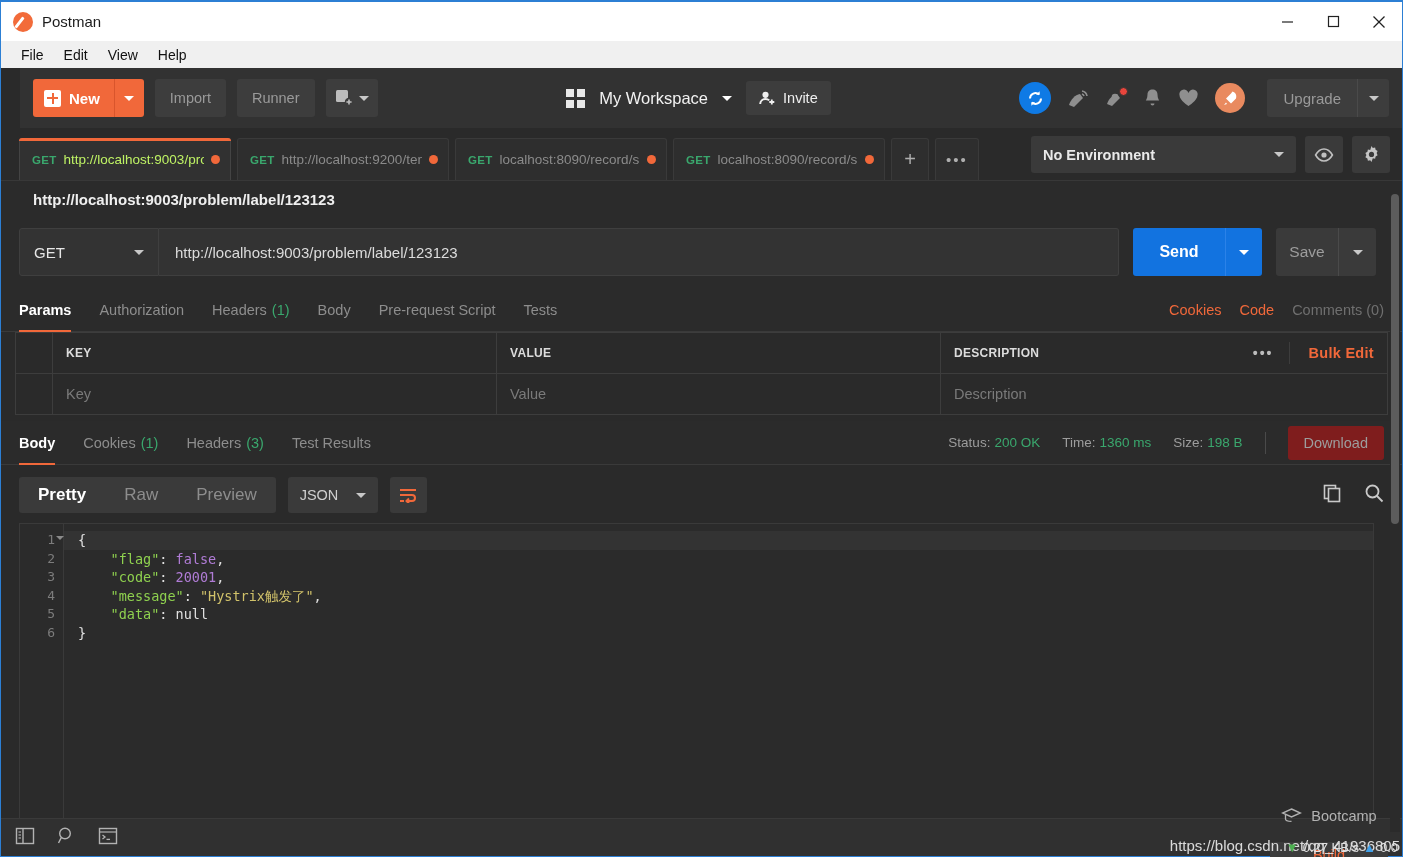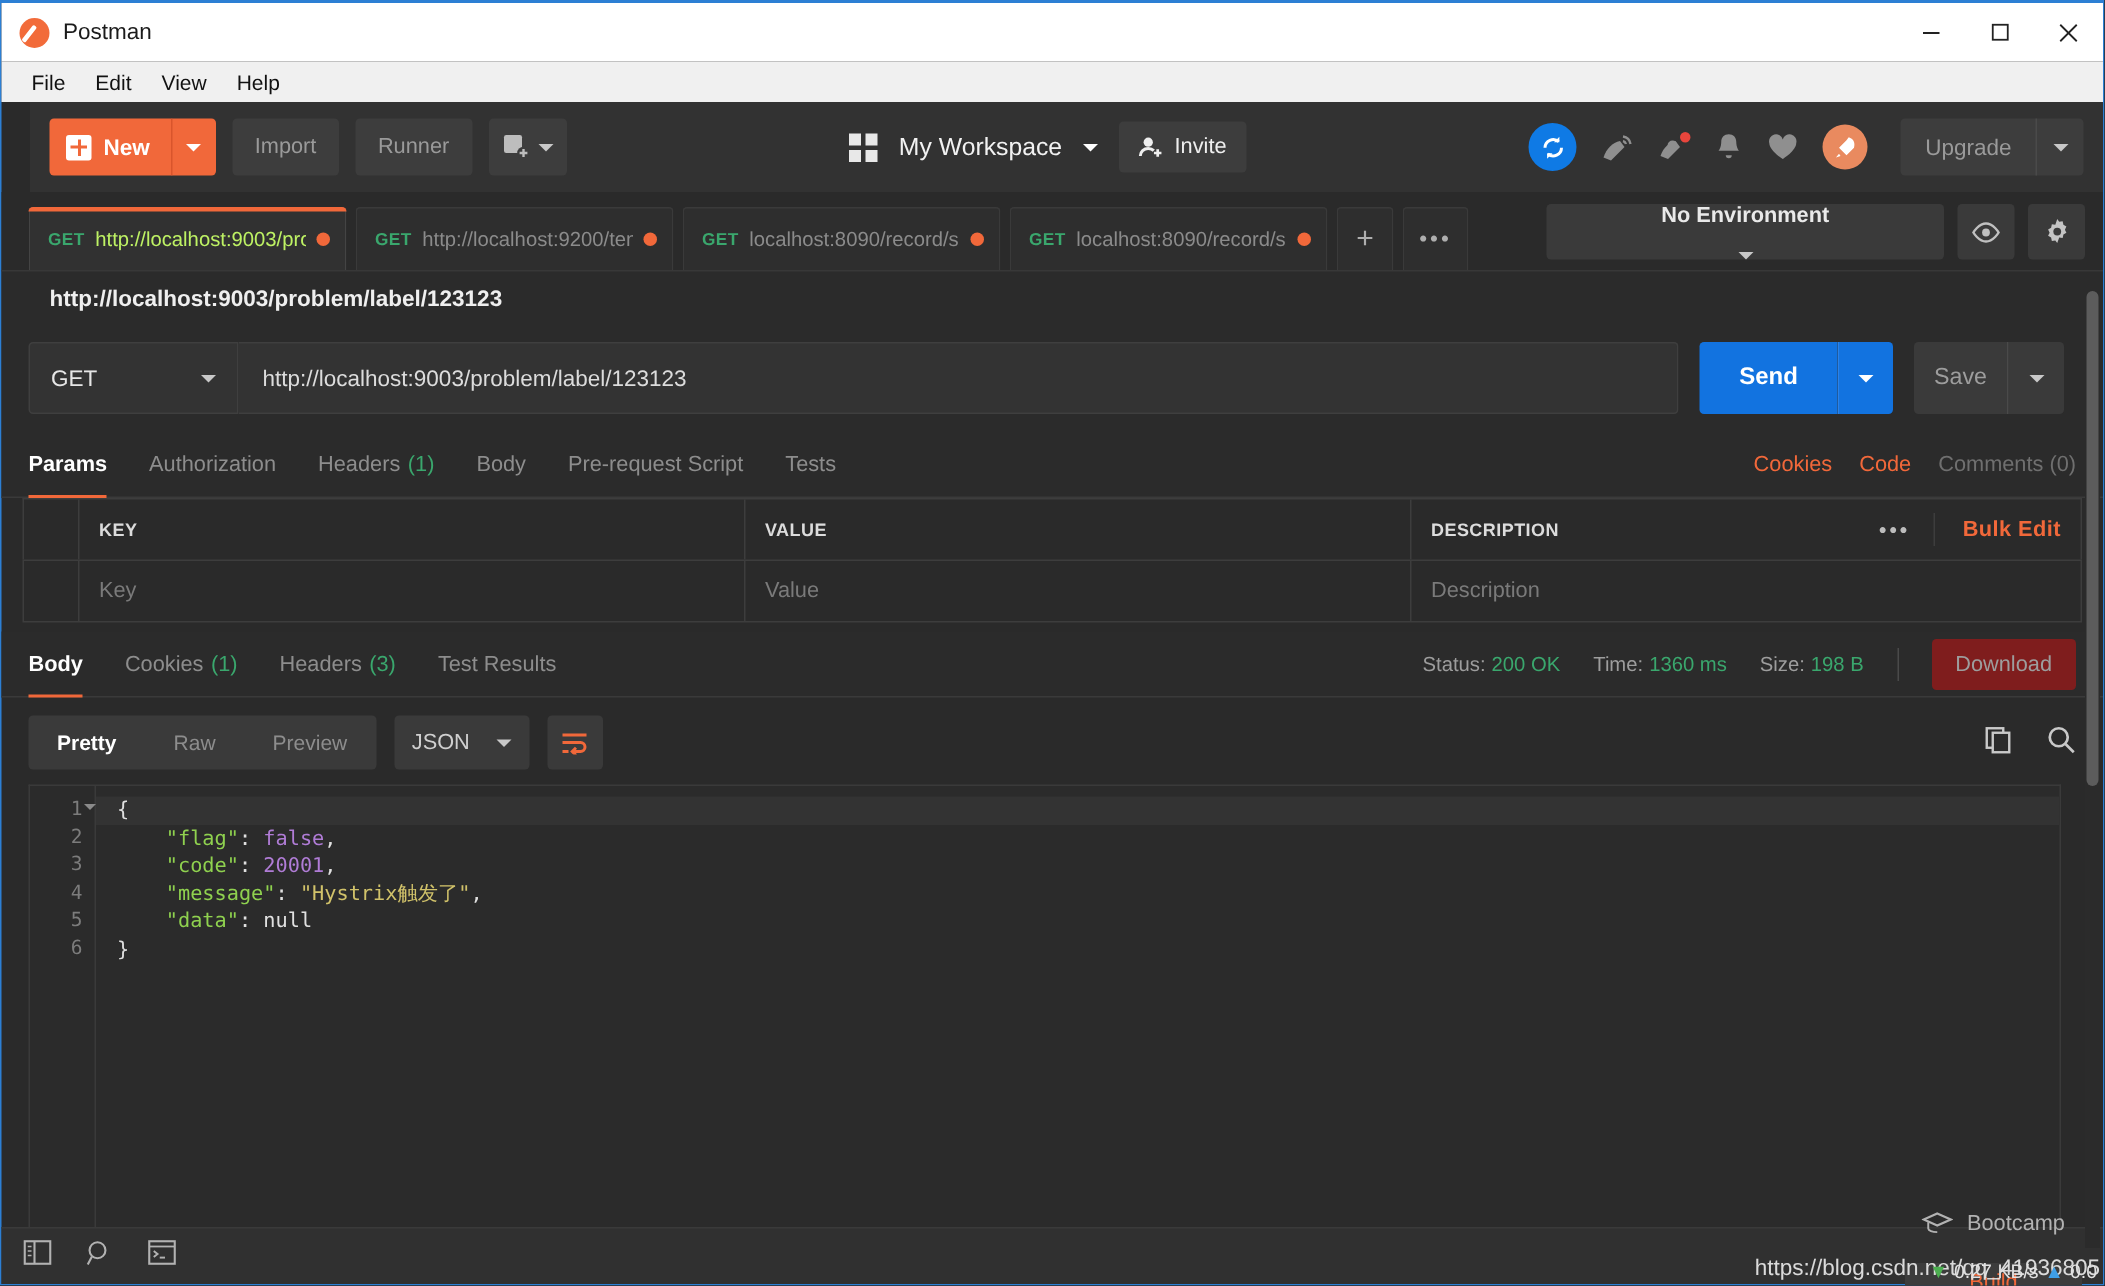--- a/index.html
+++ b/index.html
@@ -163,21 +163,21 @@
     border-radius:3px 3px 0 0;
   }
   .tabmore { width:44px; font-size:15px; letter-spacing:2px; }
   .env-area {
     position:absolute; right:12px; top:8px;
     display:flex; align-items:center; gap:9px;
   }
   .env-select {
     width:265px; height:37px; background:#3a3a3a; border-radius:3px;
     display:flex; align-items:center; justify-content:space-between;
-    padding:0 12px; color:#e9e9e9; font-size:14.5px; font-weight:600;flex-direction:column;
+    padding:0 12px; color:#e9e9e9; font-size:14.5px; font-weight:600;
   }
   .env-icon-btn {
     width:38px;height:37px;background:#3a3a3a;border-radius:3px;
     display:flex;align-items:center;justify-content:center;color:#b9b9b9;
   }
 
   
   .req-title-bar {
     height: 38px; background:#2b2b2b;
     display:flex; align-items:center; padding-left: 32px;
@@ -279,21 +279,21 @@
   .meta { color:#9d9d9d; font-size:13.5px; }
   .meta b { color:#3aa76d; font-weight:400; margin-left:4px; }
   .meta-sep { width:1px; height:22px; background:#4a4a4a; }
   .dlbtn {
     height:34px; background:#7f1d1d; border-radius:3px; padding:0 16px;
     display:flex;align-items:center; color:#9d9d9d; font-size:14.5px;
   }
 
   .fmt-bar { display:flex; align-items:center; gap:12px; padding:12px 18px 10px 18px; flex:0 0 auto; }
   .seg { display:flex; background:#3a3a3a; border-radius:3px; height:36px; }
-  .seg > div { display:flex; align-items:center; padding:0 19px; color:#8d8d8d; font-size:14px; }
+  .seg > div { display:flex; align-items:center; padding:0 19px; color:#8d8d8d; font-size:17px; }
   .seg > div.active { color:#fff; font-weight:600; }
   .jsonsel {
     height:36px; background:#3a3a3a; border-radius:3px; width:90px;
     display:flex; align-items:center; justify-content:space-between;
     padding:0 12px; color:#cfcfcf; font-size:14.5px;
   }
   .wrapbtn {
     height:36px; width:37px; background:#3a3a3a; border-radius:3px;
     display:flex; align-items:center; justify-content:center;
   }

